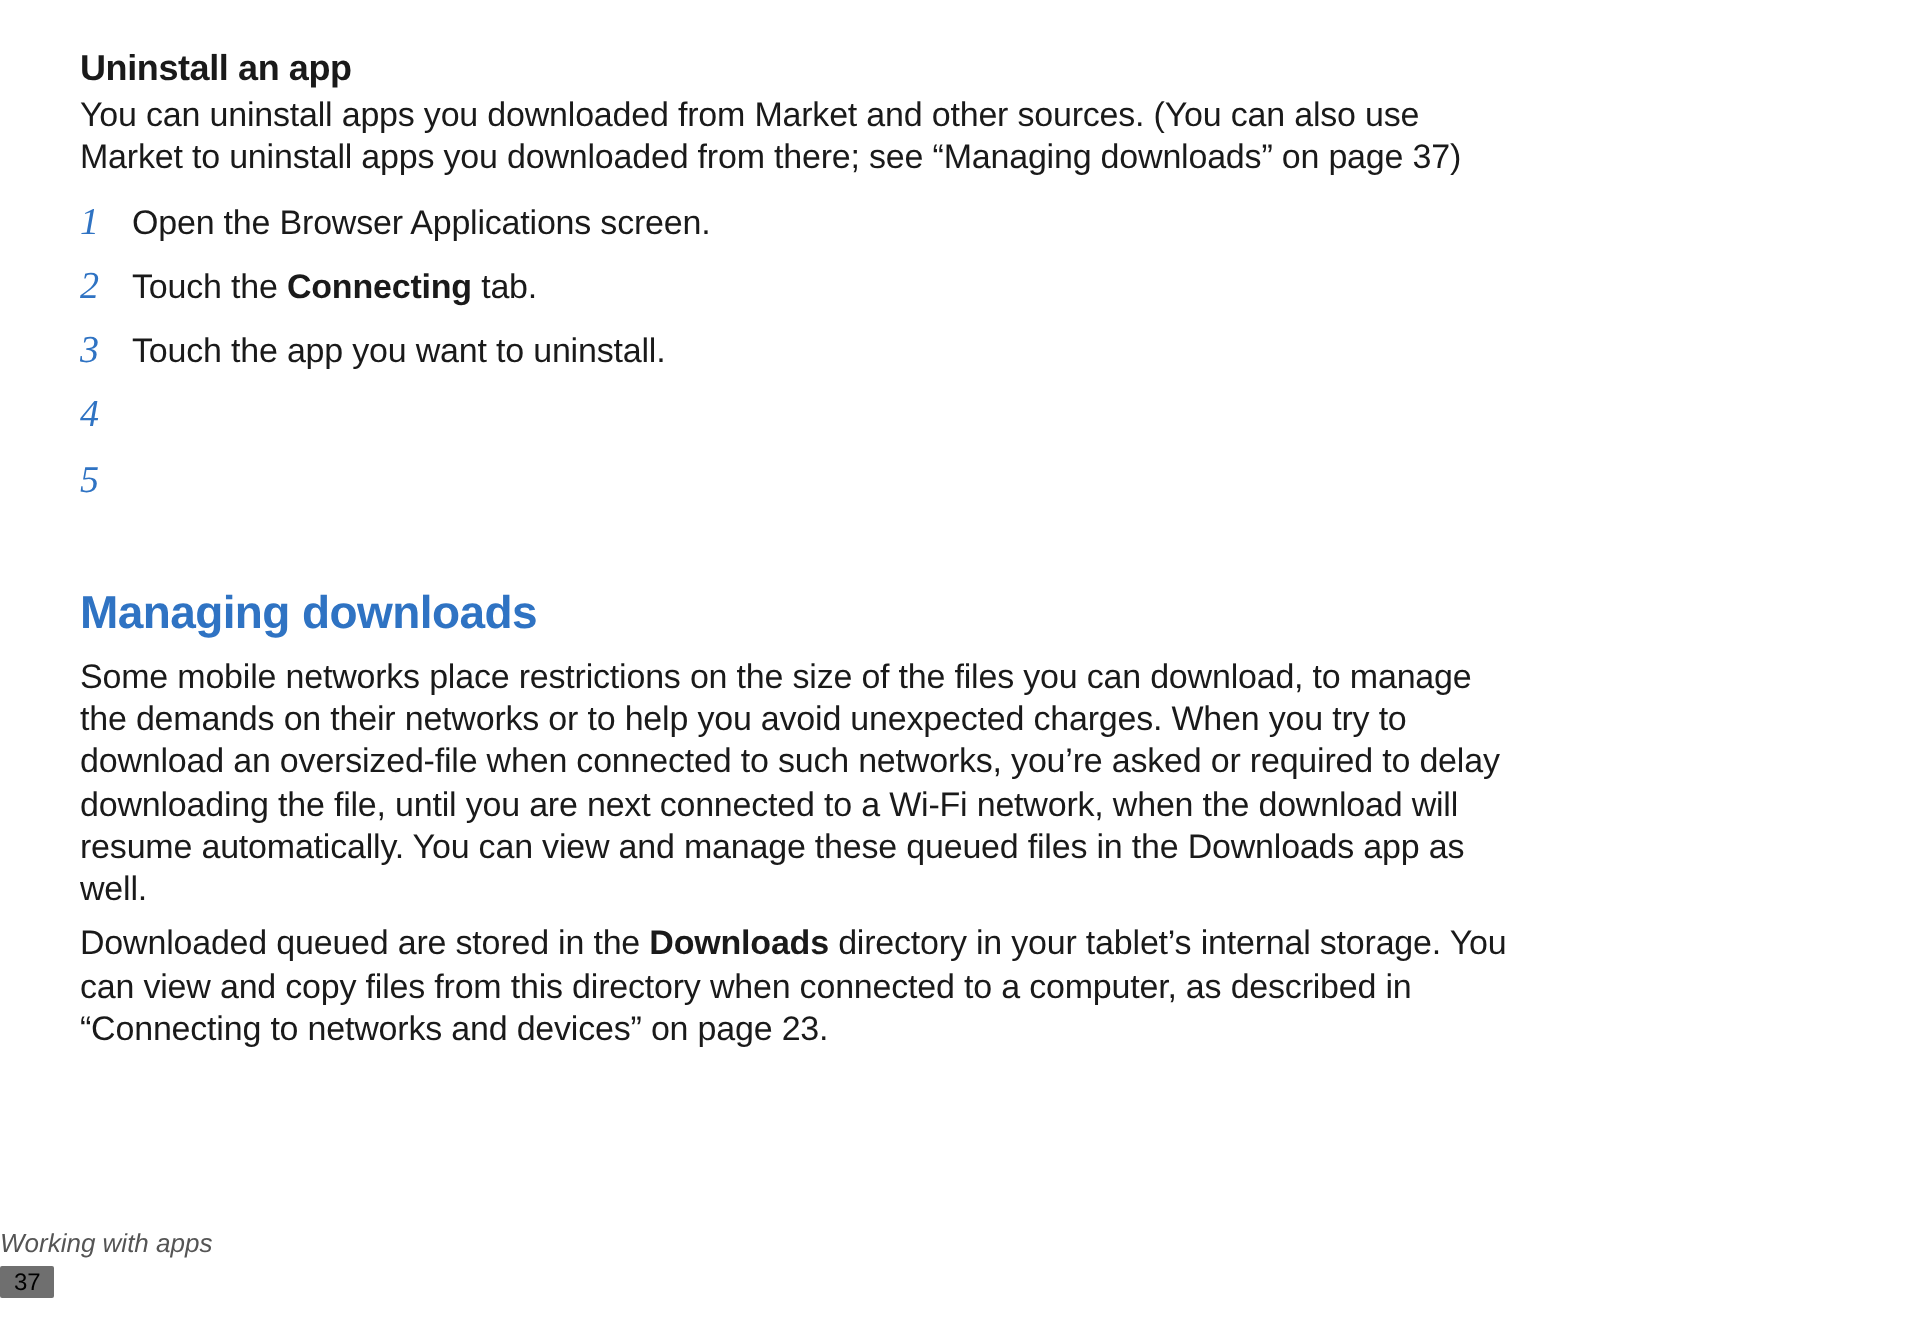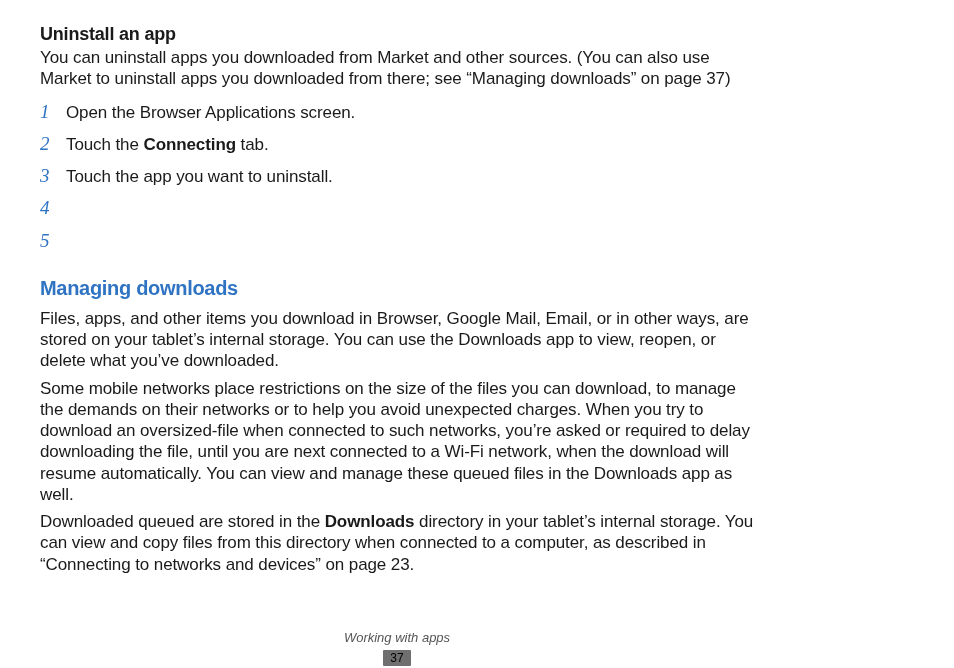--- a/index.html
+++ b/index.html
@@ -51,29 +51,29 @@
     width: 26px;
     flex: 0 0 26px;
     text-align: left;
     font-weight: 400;
   }
   .step-text { flex: 1 1 auto; }
   .step-text b { font-weight: 700; }
   .h2 {
     color: #2f73c3;
     font-weight: 700;
-    font-size: 20px;
-    margin: 20px 0 8px 0;
+    font-size: 23px;
+    margin: 36px 0 8px 0;
     letter-spacing: -0.3px;
   }
   .footer {
     position: absolute;
     left: 0; right: 0;
-    bottom: 2px;
-    text-align: center;
+    bottom: 18px;
+    text-align: left;
   }
   .footer-label {
     font-style: italic;
     color: #555;
     font-size: 13px;
     display: block;
     margin-bottom: 3px;
   }
   .page-num {
     display: inline-block;
@@ -115,21 +115,20 @@
     </li>
     <li>
       <span class="step-num">4</span>
     </li>
     <li>
       <span class="step-num">5</span>
     </li>
   </ol>
 
   <h2 class="h2">Managing downloads</h2>
-  <p class="para">Files, apps, and other items you download in Browser, Google Mail, Email, or in other ways, are stored on your tablet’s internal storage. You can use the Downloads app to view, reopen, or delete what you’ve downloaded.</p>
   <p class="para">Some mobile networks place restrictions on the size of the files you can download, to manage the demands on their networks or to help you avoid unexpected charges. When you try to download an oversized-file when connected to such networks, you’re asked or required to delay downloading the file, until you are next connected to a Wi-Fi network, when the download will resume automatically. You can view and manage these queued files in the Downloads app as well.</p>
   <p class="para">
     <span>Downloaded queued are stored in the </span><b>Downloads</b><span> directory in your tablet’s internal storage. You can view and copy files from this directory when connected to a computer, as described in “Connecting to networks and devices” on page 23.</span>
   </p>
 
   <div class="footer">
     <span class="footer-label">Working with apps</span>
     <span class="page-num">37</span>
   </div>
 

